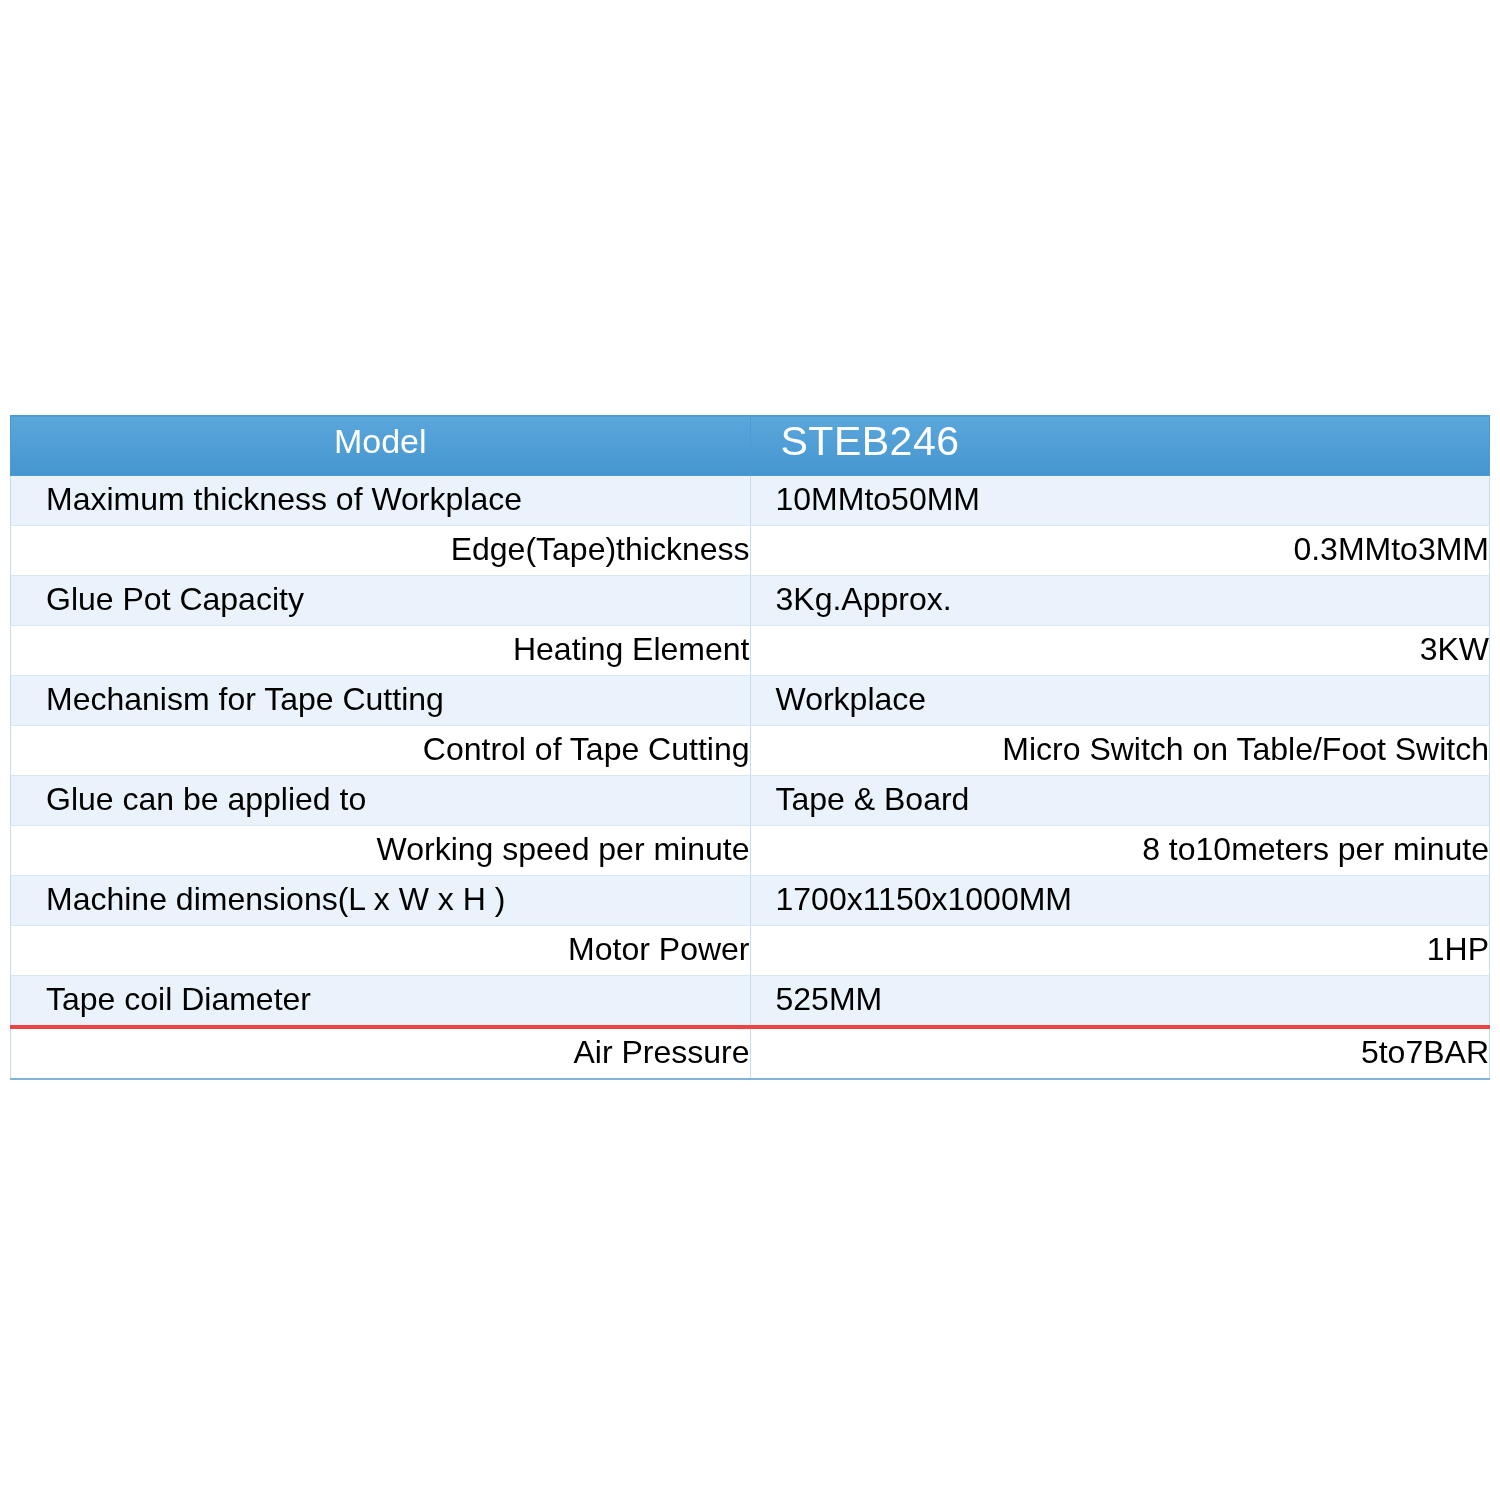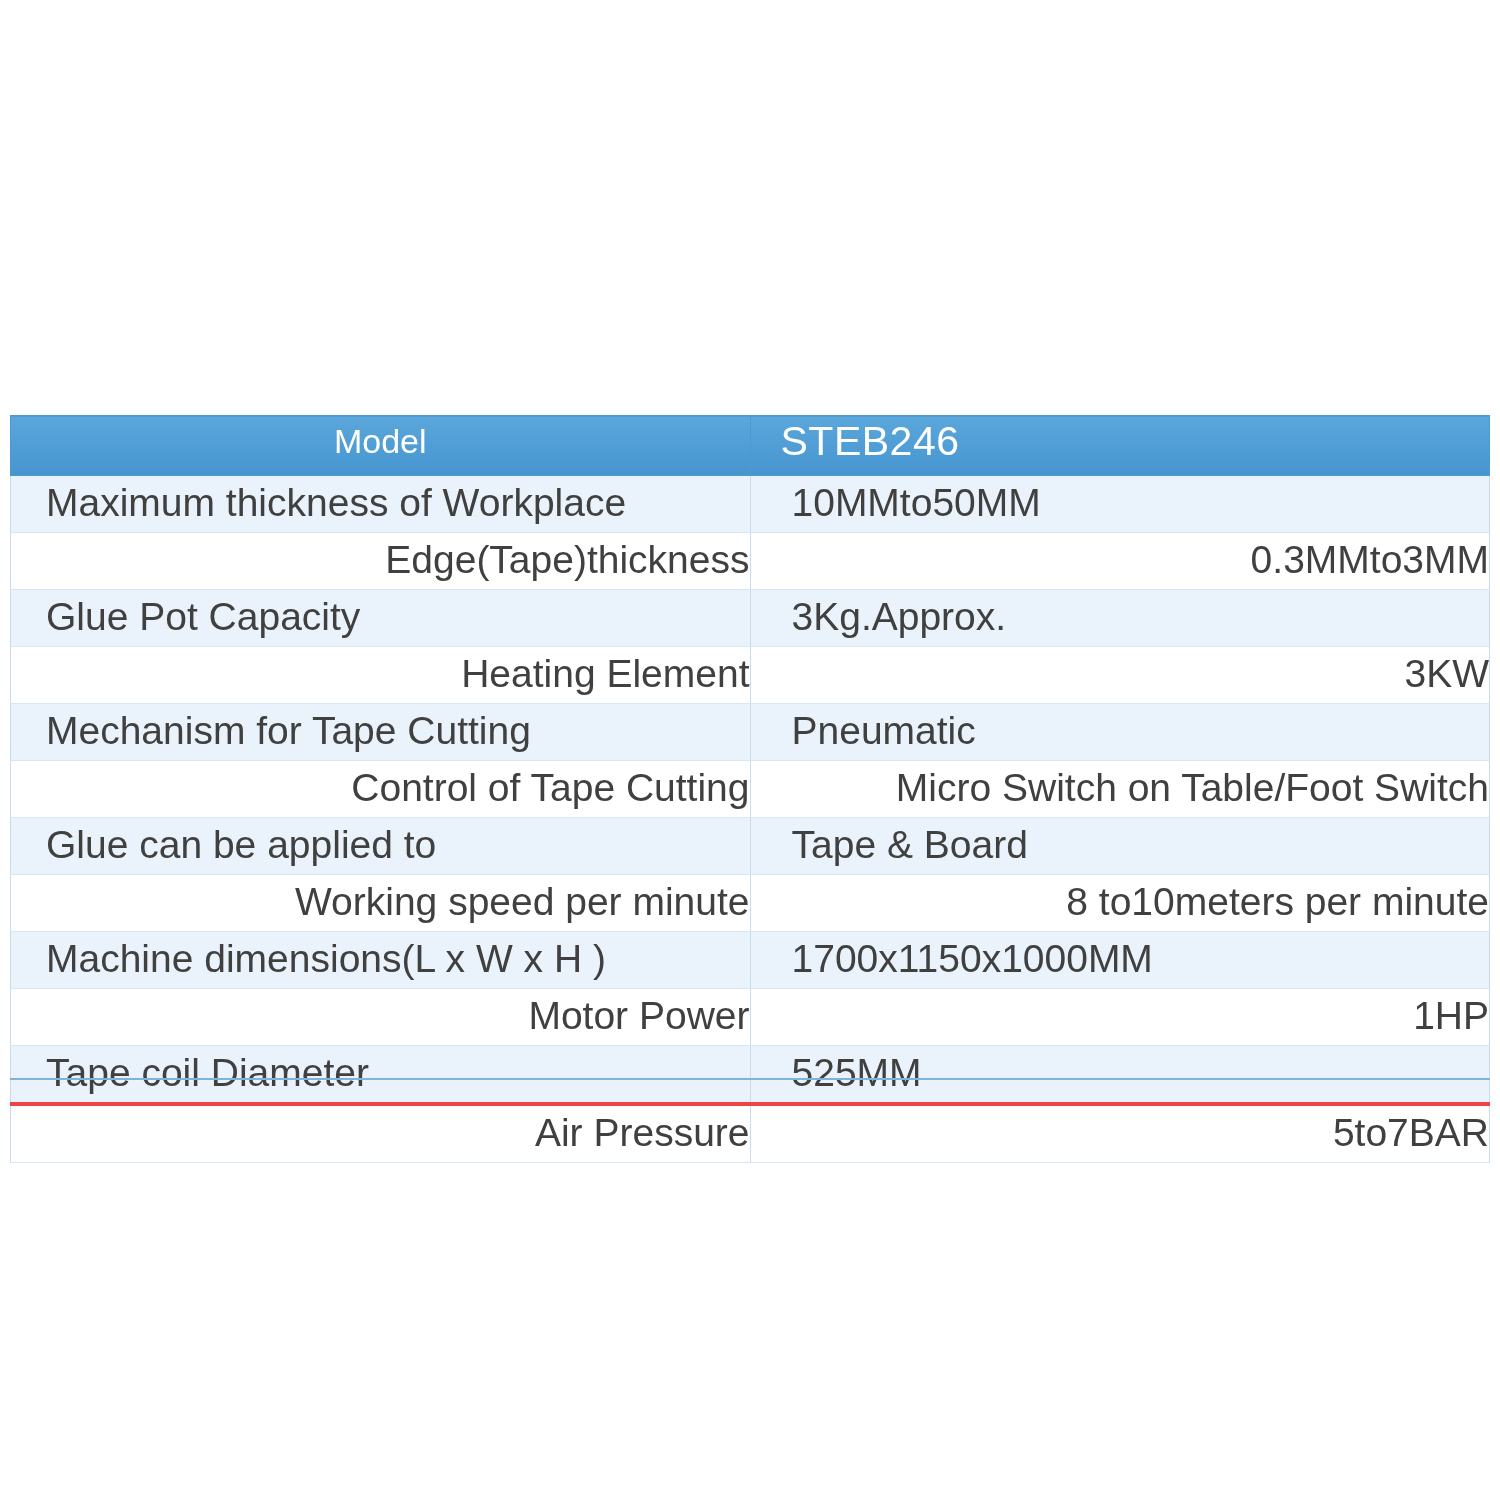--- a/index.html
+++ b/index.html
@@ -43,36 +43,36 @@
   table.spec-table tr.header-row th.model-label {
     text-align: center;
   }
   table.spec-table tr.header-row th.model-value {
     text-align: left;
     padding-left: 30px;
     font-size: 41px;
     letter-spacing: 0.5px;
   }
   table.spec-table td {
-    font-size: 39px;
-    color: #404040;
+    font-size: 32px;
+    color: #000000;
     padding: 5px 0 7px 0;
     border-left: 1px solid #c8dced;
     border-right: 1px solid #c8dced;
     border-top: 1px solid #d7e7f3;
     border-bottom: 1px solid #d7e7f3;
     white-space: nowrap;
     overflow: hidden;
   }
   table.spec-table td.k {
     padding-left: 35px;
     width: 730px;
   }
   table.spec-table td.v {
-    padding-left: 41px;
+    padding-left: 25px;
   }
   table.spec-table tr.alt td {
     background: #eaf3fb;
   }
   table.spec-table tr.plain td {
     background: #ffffff;
     text-align: right;
   }
   table.spec-table tr.last-row td {
     border-bottom: 4px solid #ef4444;
@@ -111,21 +111,21 @@
         <tr class="alt">
           <td class="k">Glue Pot Capacity</td>
           <td class="v">3Kg.Approx.</td>
         </tr>
         <tr class="plain">
           <td class="k">Heating Element</td>
           <td class="v">3KW</td>
         </tr>
         <tr class="alt">
           <td class="k">Mechanism for Tape Cutting</td>
-          <td class="v">Pneumatic</td>
+          <td class="v">Workplace</td>
         </tr>
         <tr class="plain">
           <td class="k">Control of Tape  Cutting</td>
           <td class="v">Micro Switch  on Table/Foot Switch</td>
         </tr>
         <tr class="alt">
           <td class="k">Glue can be applied to</td>
           <td class="v">Tape &amp; Board</td>
         </tr>
         <tr class="plain">

